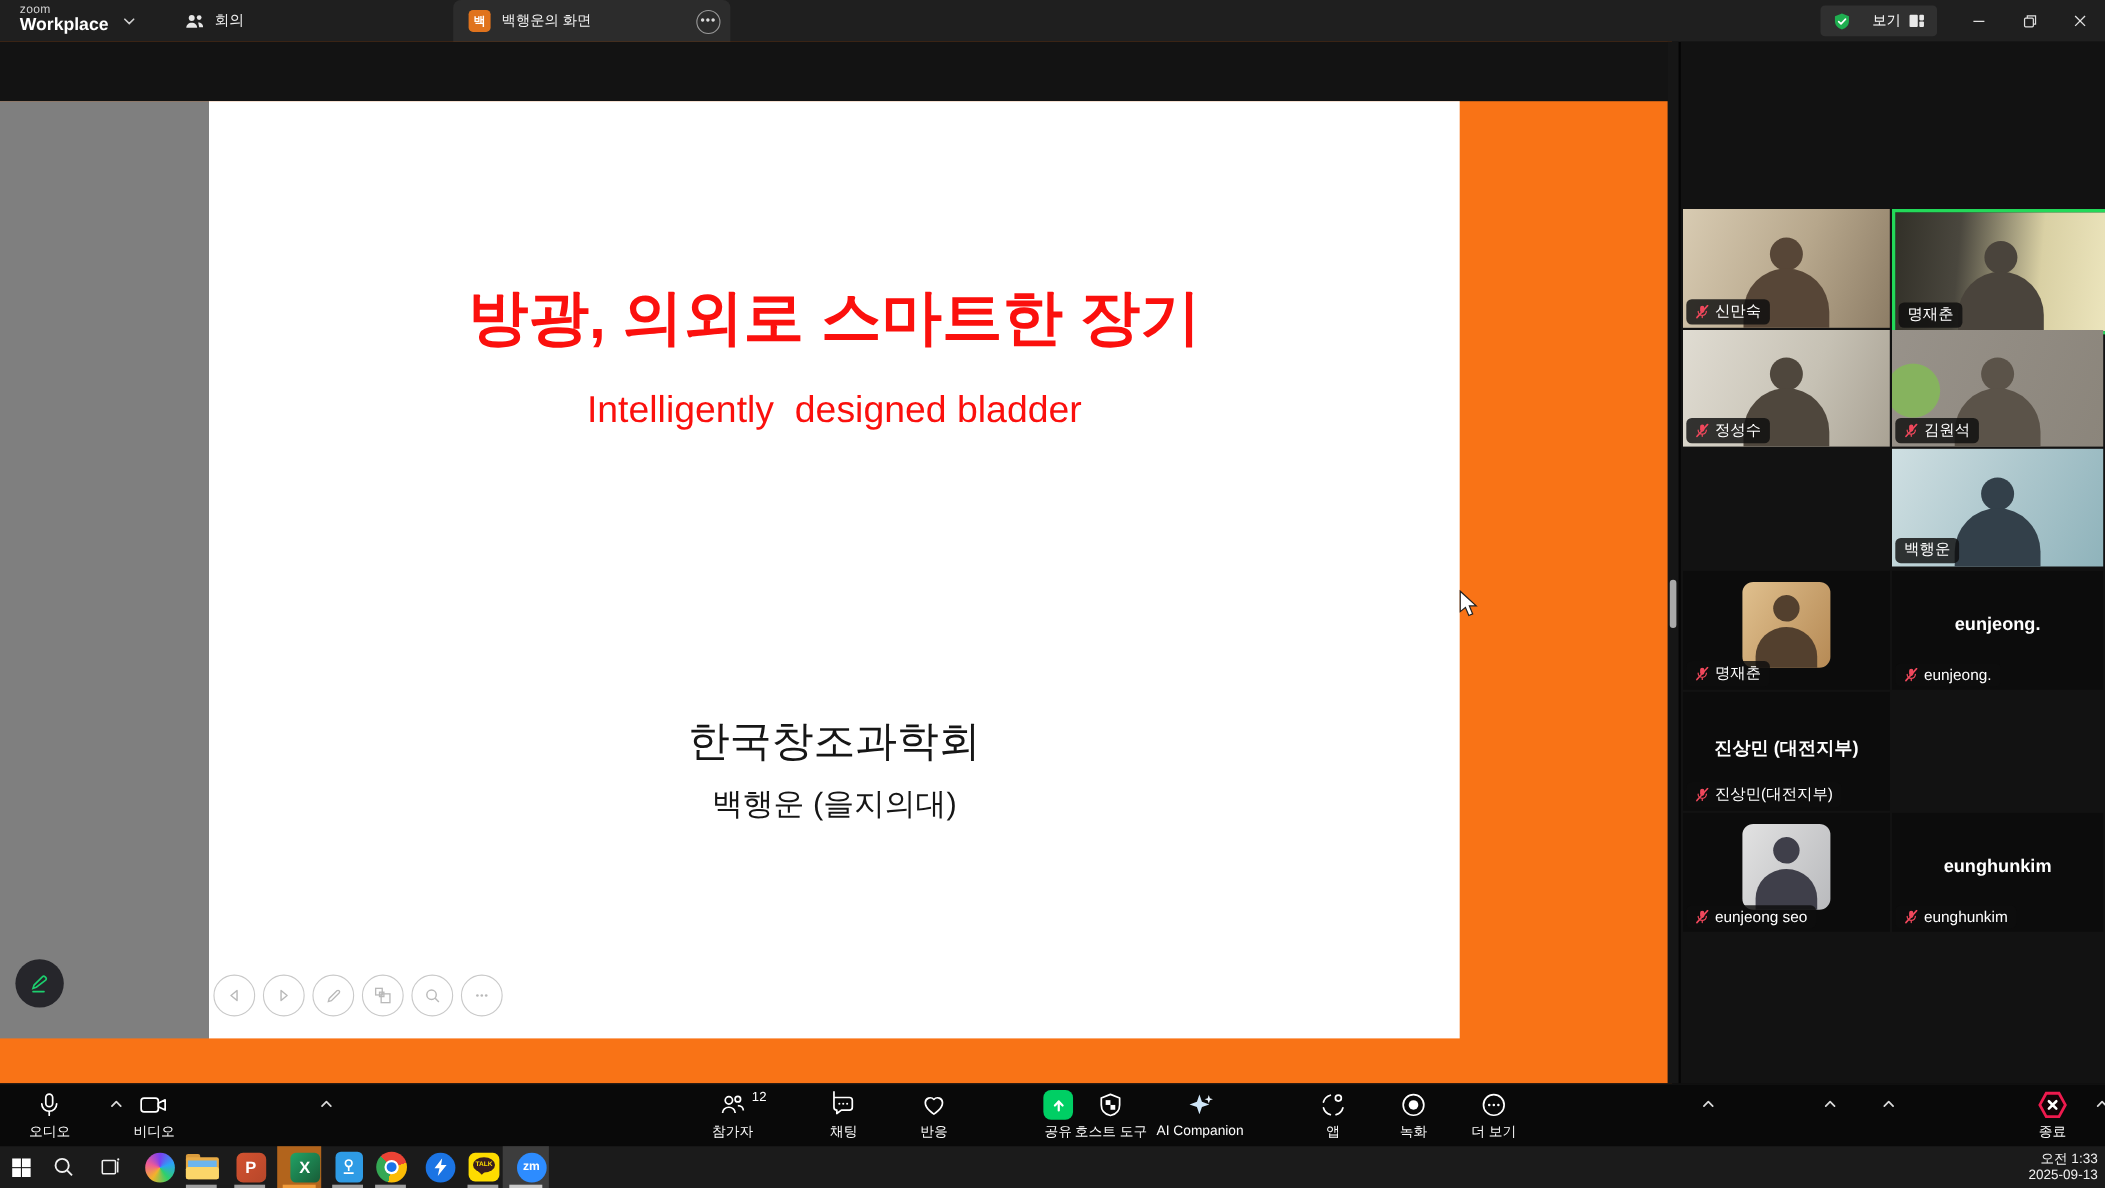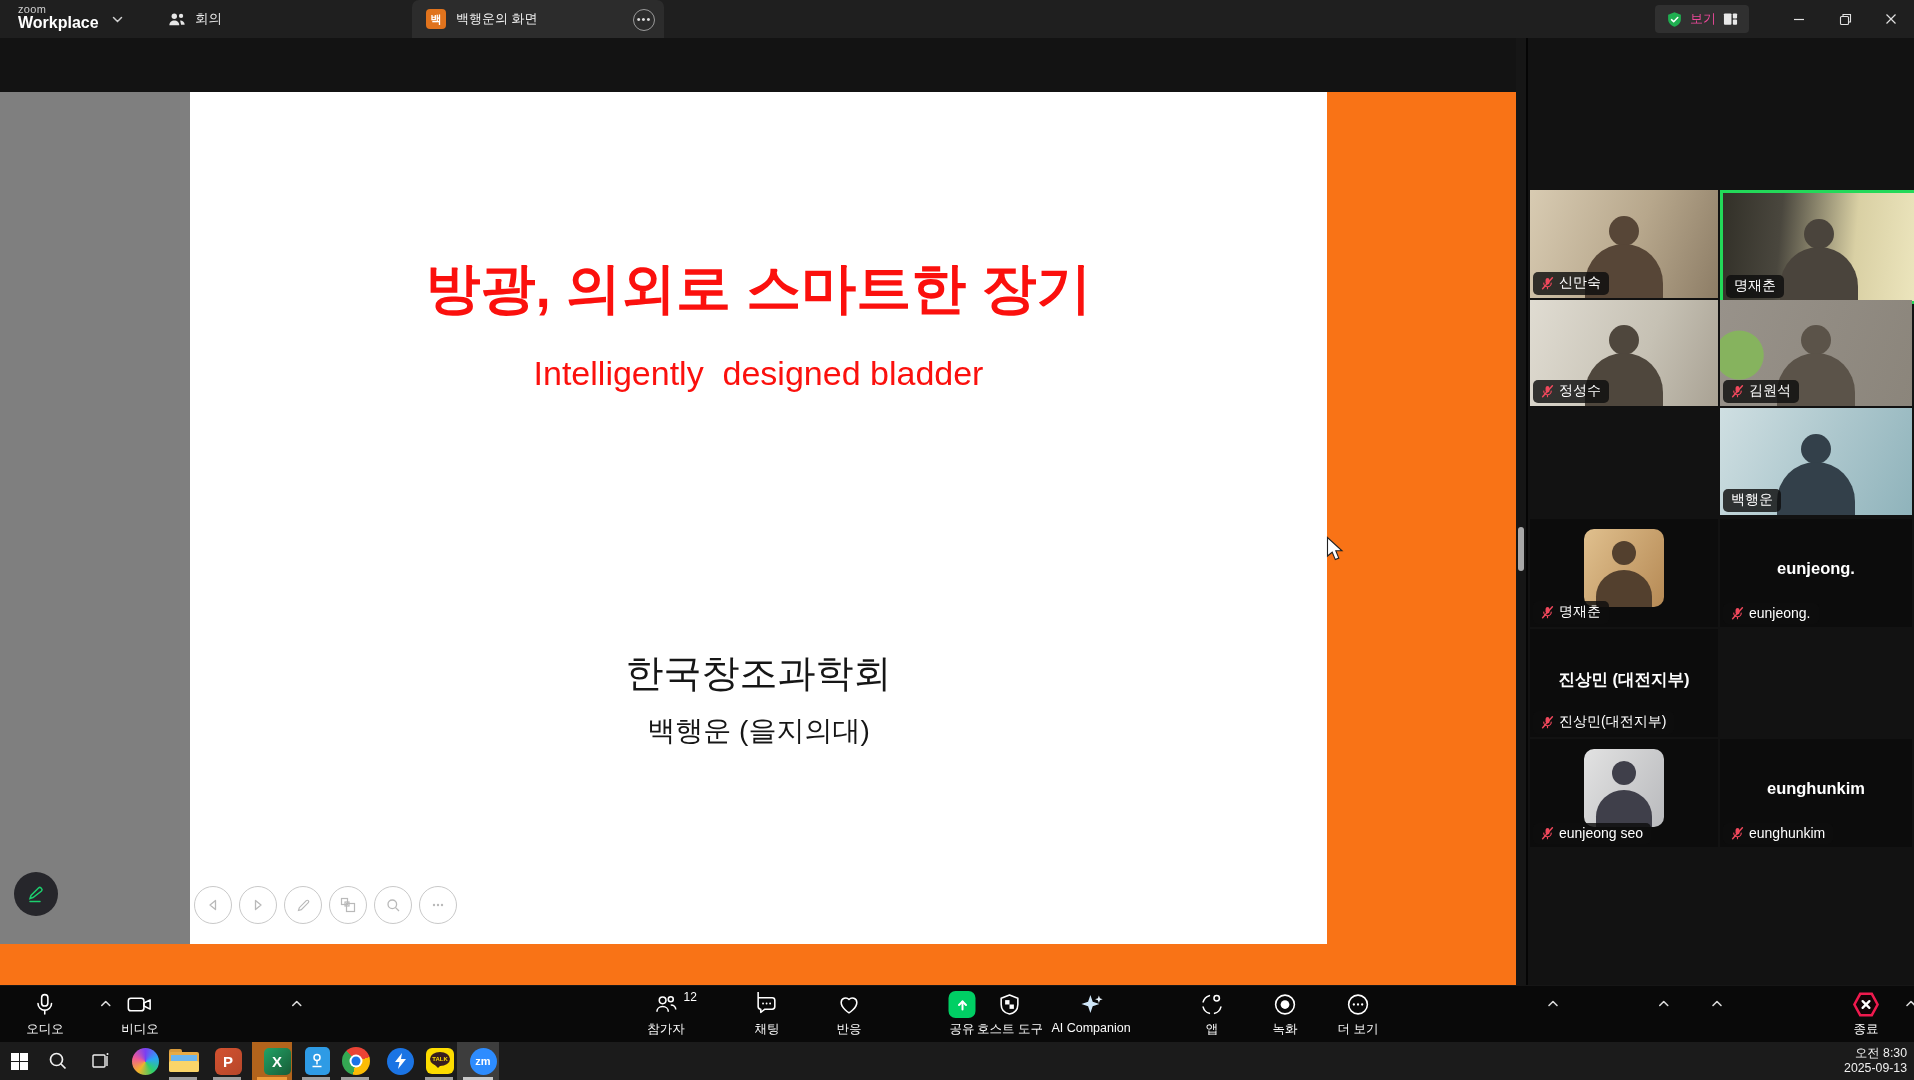--- a/index.html
+++ b/index.html
@@ -16,21 +16,21 @@
                color:#ededed;font-size:13.5px;padding:0 10px;}
   .tab-screen{position:absolute;left:412px;top:0;width:252px;height:38px;background:#2c2c2c;
               border-radius:7px 7px 0 0;display:flex;align-items:center;}
   .tab-badge{width:20px;height:20px;margin-left:14px;border-radius:4px;background:#e0731d;color:#fff;
              font-size:11px;font-weight:700;display:flex;align-items:center;justify-content:center;}
   .tab-screen-label{margin-left:10px;color:#f2f2f2;font-size:13px;}
   .tab-ellipsis{position:absolute;right:9px;top:9px;width:20px;height:20px;border:1px solid #9a9a9a;
                 border-radius:50%;color:#ddd;font-size:11px;line-height:18px;text-align:center;letter-spacing:1px;}
   .view-pill{position:absolute;left:1655px;top:5px;height:28px;background:#303030;border-radius:4px;
              display:flex;align-items:center;gap:7px;padding:0 11px;}
-  .view-label{color:#ec4899;font-size:13px;}
+  .view-label{color:#ffffff;font-size:13px;margin-left:12px;}
   .winbtn{position:absolute;top:0;width:42px;height:38px;display:flex;align-items:center;justify-content:center;}
 
   
   #share-area{position:absolute;left:0;top:38px;width:1520px;height:947px;background:#f97316;}
   #share-top-strip{position:absolute;left:0;top:0;width:1520px;height:54px;background:#131313;}
   #desktop-gray{position:absolute;left:0;top:54px;width:190px;height:852px;background:#7f7f7f;}
   #slide{position:absolute;left:190px;top:54px;width:1137px;height:852px;background:#fff;overflow:hidden;}
   .slide-title{position:absolute;left:0;top:160px;width:100%;text-align:center;color:#fb100d;
                font-size:55px;font-weight:800;letter-spacing:0;}
   .slide-subtitle{position:absolute;left:0;top:262px;width:100%;text-align:center;color:#fb100d;
@@ -637,18 +637,18 @@
       <div class="runline" style="left:6px;background:#c9c9c9;width:30px"></div>
     </div>
 
     <div class="runline" style="left:169px"></div>
     <div class="runline" style="left:213px"></div>
     <div class="runline" style="left:302px"></div>
     <div class="runline" style="left:341px"></div>
     <div class="runline" style="left:425px"></div>
 
     <div id="clock">
-      <div>오전 8:30</div>
+      <div>오전 1:33</div>
       <div>2025-09-13</div>
     </div>
   </div>
 
 </div>
 
 </body></html>

